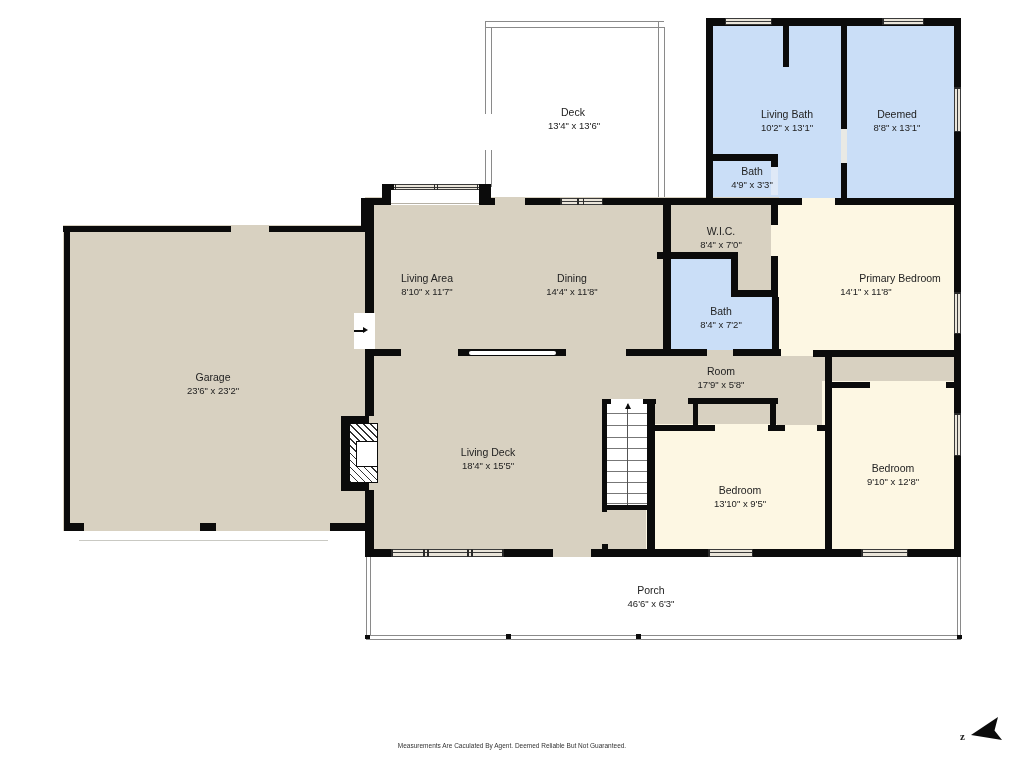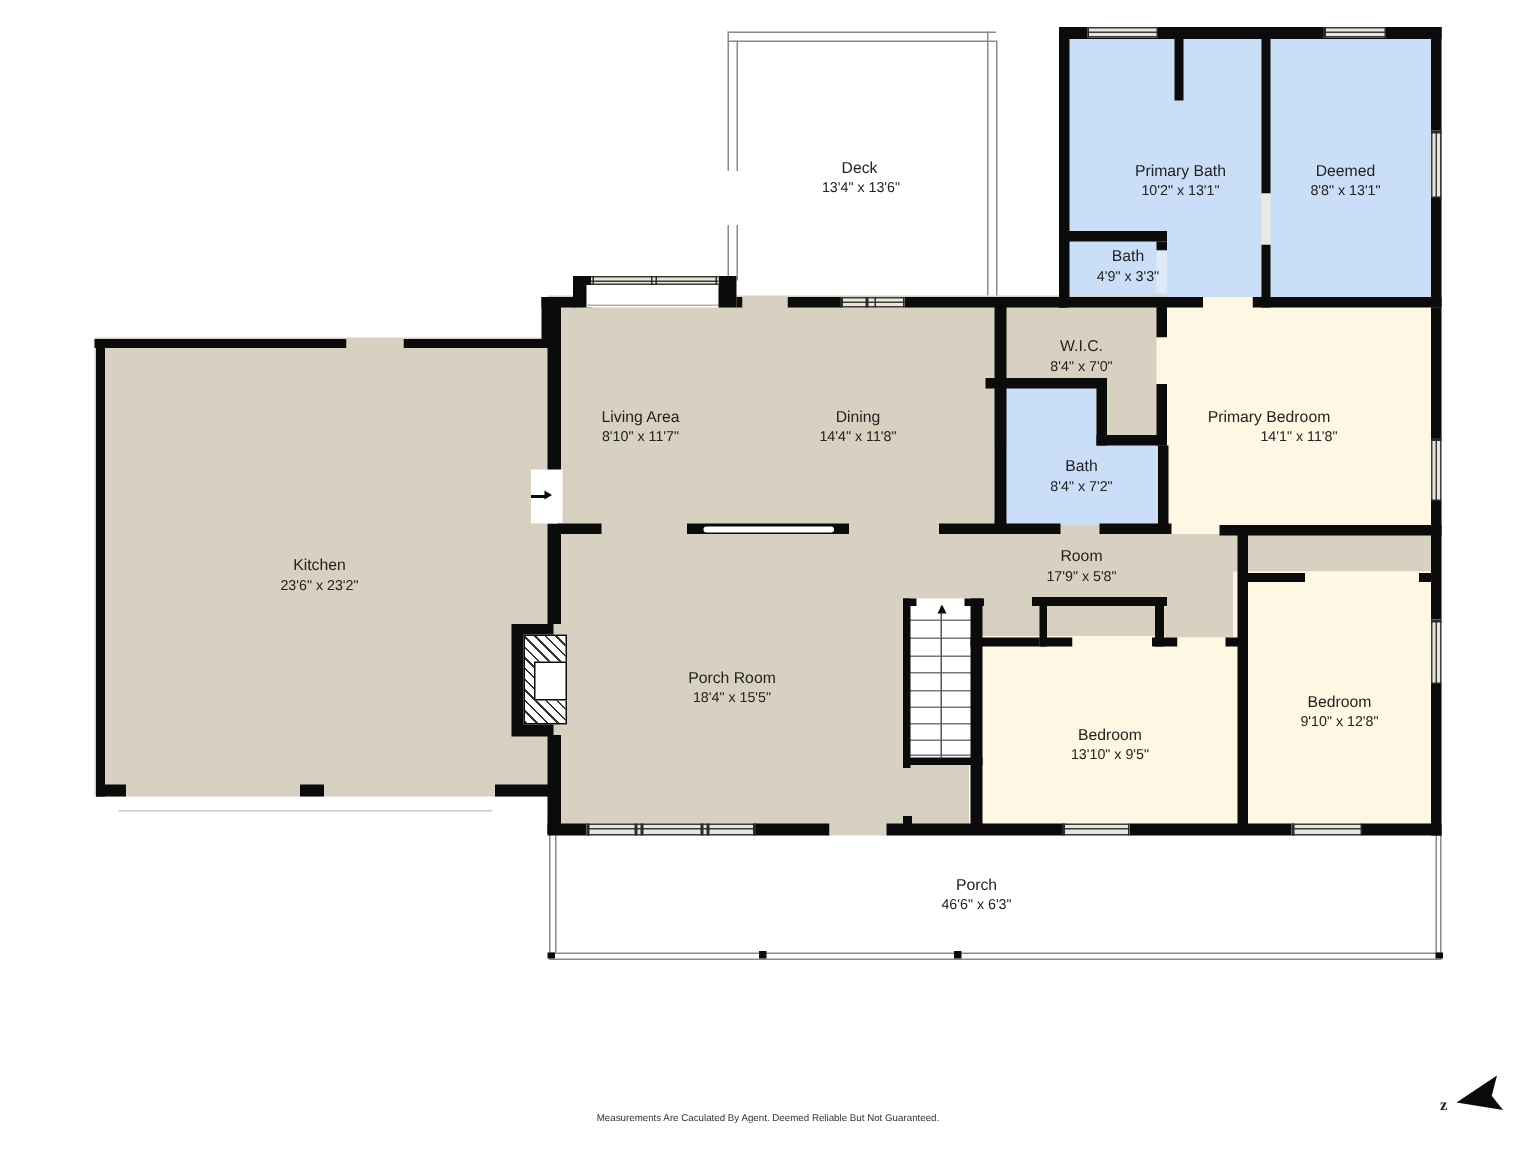--- a/index.html
+++ b/index.html
@@ -35,21 +35,21 @@
 <div class="gl" style="left:658px;top:21px;width:1px;height:176px;"></div>
 <div class="gl" style="left:663.5px;top:26.5px;width:1px;height:171px;"></div>
 
 <div class="lbl" style="left:573px;top:106px;">Deck</div>
 <div class="dim" style="left:574px;top:120px;">13'4" x 13'6"</div>
 
 <div class="f blue" style="left:706px;top:18px;width:255px;height:187px;"></div>
 
 <div class="f tan" style="left:63px;top:225px;width:311px;height:306px;"></div>
 
-<div class="lbl" style="left:213px;top:371px;">Kitchen</div>
+<div class="lbl" style="left:213px;top:371px;">Garage</div>
 <div class="dim" style="left:213px;top:385px;">23'6" x 23'2"</div>
 
 <div class="f tan" style="left:365px;top:197px;width:298px;height:158px;"></div>
 
 <div class="f tan" style="left:365px;top:347px;width:291px;height:209px;"></div>
 
 <div class="f tan" style="left:656px;top:347px;width:298px;height:34px;"></div>
 
 <div class="f tan" style="left:656px;top:347px;width:175px;height:50px;"></div>
 
@@ -103,21 +103,21 @@
 <div class="w" style="left:841px;top:163px;width:6px;height:42px;"></div>
 
 <div class="w" style="left:783px;top:25px;width:6px;height:42px;"></div>
 
 <div class="w" style="left:706px;top:154px;width:72px;height:7px;"></div>
 
 <div class="w" style="left:771px;top:161px;width:7px;height:6px;"></div>
 
 <div class="f" style="left:771px;top:167px;width:7px;height:28px;background:#dfe9f7;"></div>
 
-<div class="lbl" style="left:787px;top:108px;">Primary Bath</div>
+<div class="lbl" style="left:787px;top:108px;">Living Bath</div>
 <div class="dim" style="left:787px;top:122px;">10'2" x 13'1"</div>
 
 <div class="lbl" style="left:897px;top:108px;">Deemed</div>
 <div class="dim" style="left:897px;top:122px;">8'8" x 13'1"</div>
 
 <div class="lbl" style="left:752px;top:165px;">Bath</div>
 <div class="dim" style="left:752px;top:179px;">4'9" x 3'3"</div>
 
 <div class="f" style="left:841px;top:129px;width:6px;height:34px;background:#e9e9e4;"></div>
 
@@ -188,27 +188,27 @@
 
 <div class="lbl" style="left:721px;top:305px;">Bath</div>
 <div class="dim" style="left:721px;top:319px;">8'4" x 7'2"</div>
 
 <div class="lbl" style="left:427px;top:272px;">Living Area</div>
 <div class="dim" style="left:427px;top:286px;">8'10" x 11'7"</div>
 
 <div class="lbl" style="left:572px;top:272px;">Dining</div>
 <div class="dim" style="left:572px;top:286px;">14'4" x 11'8"</div>
 
-<div class="lbl" style="left:488px;top:446px;">Porch Room</div>
+<div class="lbl" style="left:488px;top:446px;">Living Deck</div>
 <div class="dim" style="left:488px;top:460px;">18'4" x 15'5"</div>
 
 <div class="lbl" style="left:721px;top:365px;">Room</div>
 <div class="dim" style="left:721px;top:379px;">17'9" x 5'8"</div>
 
-<div class="lbl" style="left:846px;top:272px;">Primary Bedroom</div>
+<div class="lbl" style="left:900px;top:272px;">Primary Bedroom</div>
 <div class="dim" style="left:866px;top:286px;">14'1" x 11'8"</div>
 
 <div class="f" style="left:606px;top:399px;width:41.5px;height:106.5px;background:#fff;"></div>
 
 <div class="gl" style="left:606px;top:413px;width:41.5px;height:1px;background:#777;"></div>
 <div class="gl" style="left:606px;top:424.7px;width:41.5px;height:1px;background:#777;"></div>
 <div class="gl" style="left:606px;top:436.5px;width:41.5px;height:1px;background:#777;"></div>
 <div class="gl" style="left:606px;top:448.3px;width:41.5px;height:1px;background:#777;"></div>
 <div class="gl" style="left:606px;top:460.2px;width:41.5px;height:1px;background:#777;"></div>
 <div class="gl" style="left:606px;top:471.2px;width:41.5px;height:1px;background:#777;"></div>

